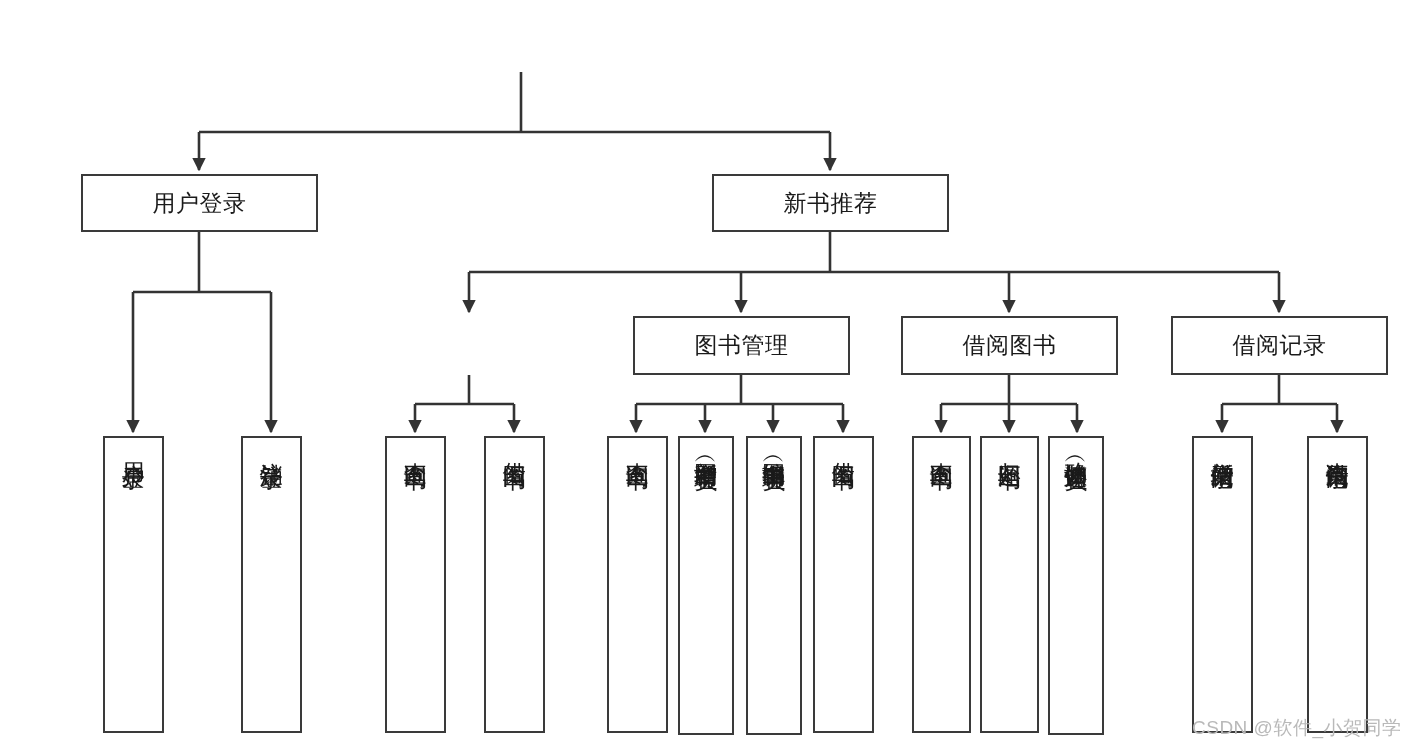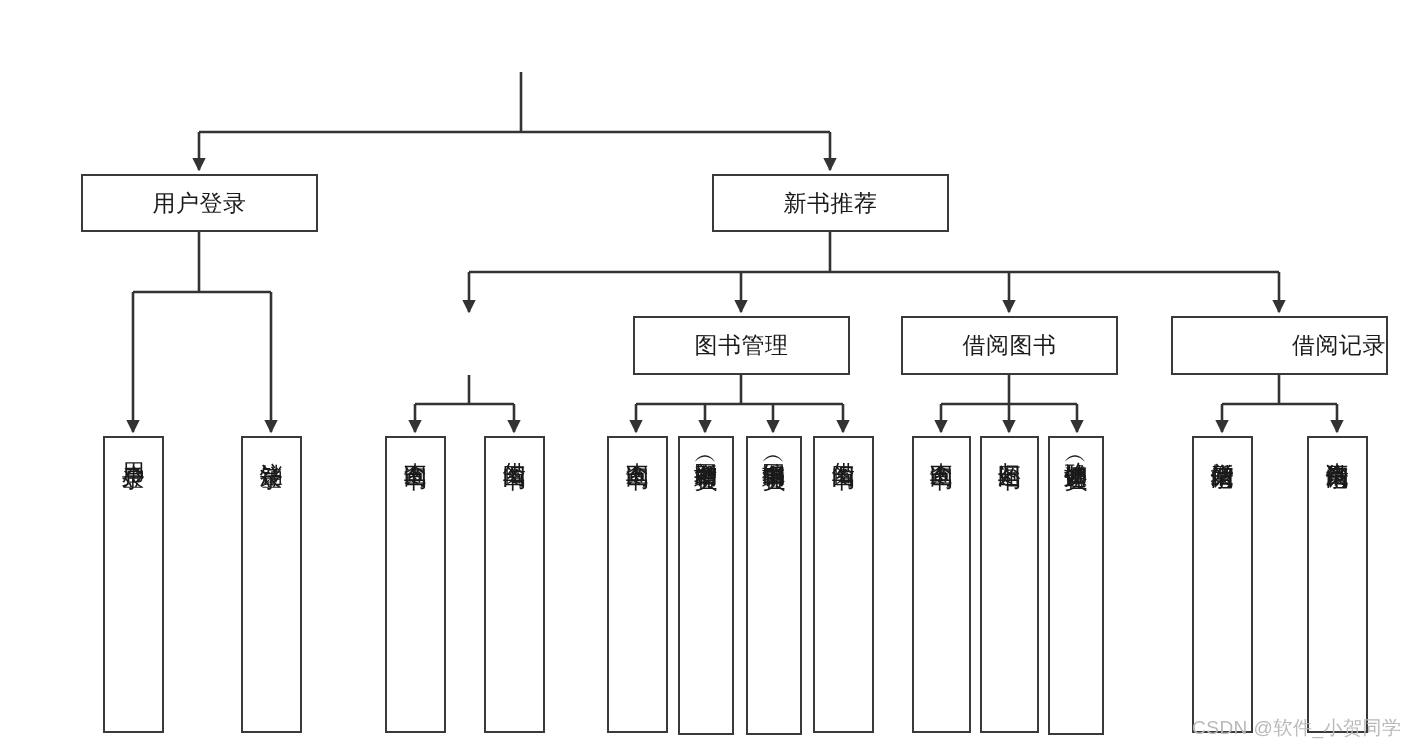--- a/index.html
+++ b/index.html
@@ -139,21 +139,21 @@
 
 
   <div class="node horiz" style="left:633px; top:316px; width:217px; height:59px;">
     <span class="lbl">图书管理</span>
   </div>
 
   <div class="node horiz" style="left:901px; top:316px; width:217px; height:59px;">
     <span class="lbl">借阅图书</span>
   </div>
 
-  <div class="node horiz" style="left:1171px; top:316px; width:217px; height:59px;justify-content:flex-end;">
+  <div class="node horiz" style="left:1171px; top:316px; width:217px; height:59px;">
     <span class="lbl">借阅记录</span>
   </div>
 
   <div class="node vert" style="left:103px; top:436px; width:61px; height:297px;">
     <span class="lbl">用户登录</span>
   </div>
 
   <div class="node vert" style="left:241px; top:436px; width:61px; height:297px;">
     <span class="lbl">注销登录</span>
   </div>

